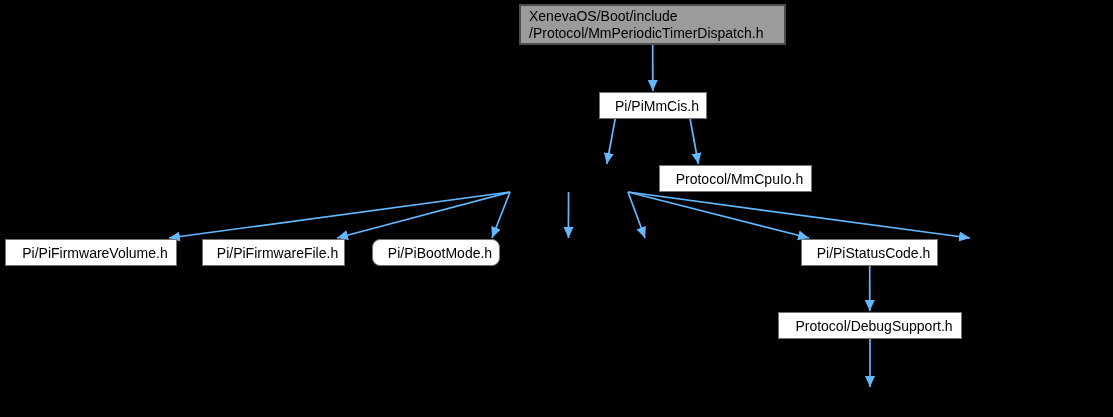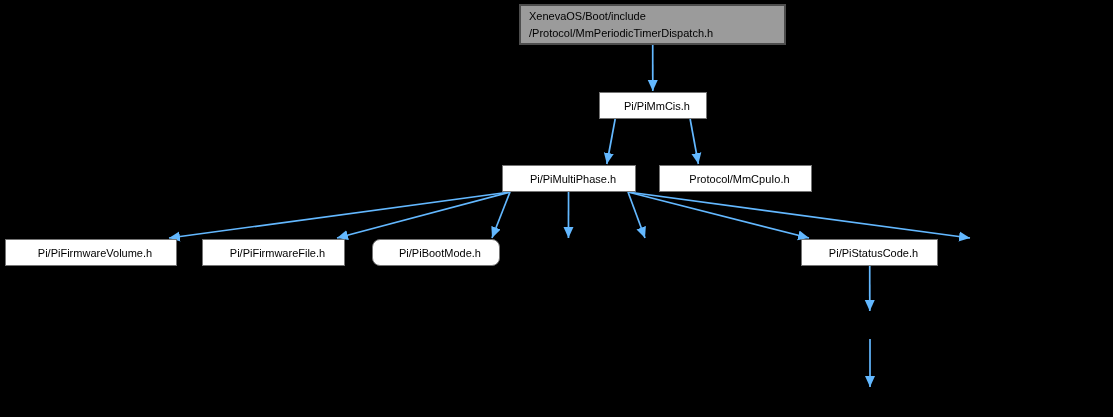--- a/index.html
+++ b/index.html
@@ -2,21 +2,21 @@
 <html style="--bg: #000000; --fill: #ffffff; --border: #747474; --rootfill: #9b9b9b; --rootborder: #4d4d4d; --text: #000000;"><head>
 <meta charset="utf-8">
 <style>
   html, body { margin: 0; padding: 0; background: #000; }
   #graph {
     position: relative;
     width: 1113px;
     height: 414px;
     background: var(--bg, #000000);
     font-family: "Liberation Sans", sans-serif;
-    font-size: 11px;
+    font-size: 14px;
     color: var(--text, #000000);
     overflow: hidden;
   }
   .node {
     position: absolute;
     box-sizing: border-box;
     background: var(--fill, #ffffff);
     border: 1px solid var(--border, #747474);
     color: var(--text, #000000);
     display: flex;
@@ -68,30 +68,30 @@
         <line x1="869.725" y1="266" x2="869.775" y2="311" stroke="#63b8ff" stroke-width="1.7" marker-end="url(#arrowhead)"></line>
         <line x1="870" y1="339" x2="870" y2="387" stroke="#63b8ff" stroke-width="1.7" marker-end="url(#arrowhead)"></line>
       </g>
   </svg>
 
   <div class="node current" id="node-root" style="left:519px; top:4px; width:267px; height:41px;">XenevaOS/Boot/include
 /Protocol/MmPeriodicTimerDispatch.h</div>
 
   <div class="node" id="node-pimmcis" style="left:599px; top:92px; width:108px; height:27px;">Pi/PiMmCis.h</div>
 
-  <div class="node" id="node-pimultiphase" style="left:502px; top:165px; width:134px; height:27px;">Pi/PiMultiPhase.h</div>
 
   <div class="node" id="node-mmcpuio" style="left:659px; top:165px; width:153px; height:27px;">Protocol/MmCpuIo.h</div>
 
   <div class="node" id="node-pifirmwarevolume" style="left:5px; top:239px; width:172px; height:27px;">Pi/PiFirmwareVolume.h</div>
 
   <div class="node" id="node-pifirmwarefile" style="left:202px; top:239px; width:143px; height:27px;">Pi/PiFirmwareFile.h</div>
 
   <div class="node" id="node-pibootmode" style="left:372px; top:239px; width:128px; height:27px;border-radius:8px;">Pi/PiBootMode.h</div>
 
 
 
   <div class="node" id="node-pistatuscode" style="left:801px; top:239px; width:137px; height:27px;">Pi/PiStatusCode.h</div>
 
 
+  <div class="node" id="node-debugsupport" style="left:778px; top:312px; width:184px; height:27px;">Protocol/DebugSupport.h</div>
 
 
 </div>
 
 </body></html>

